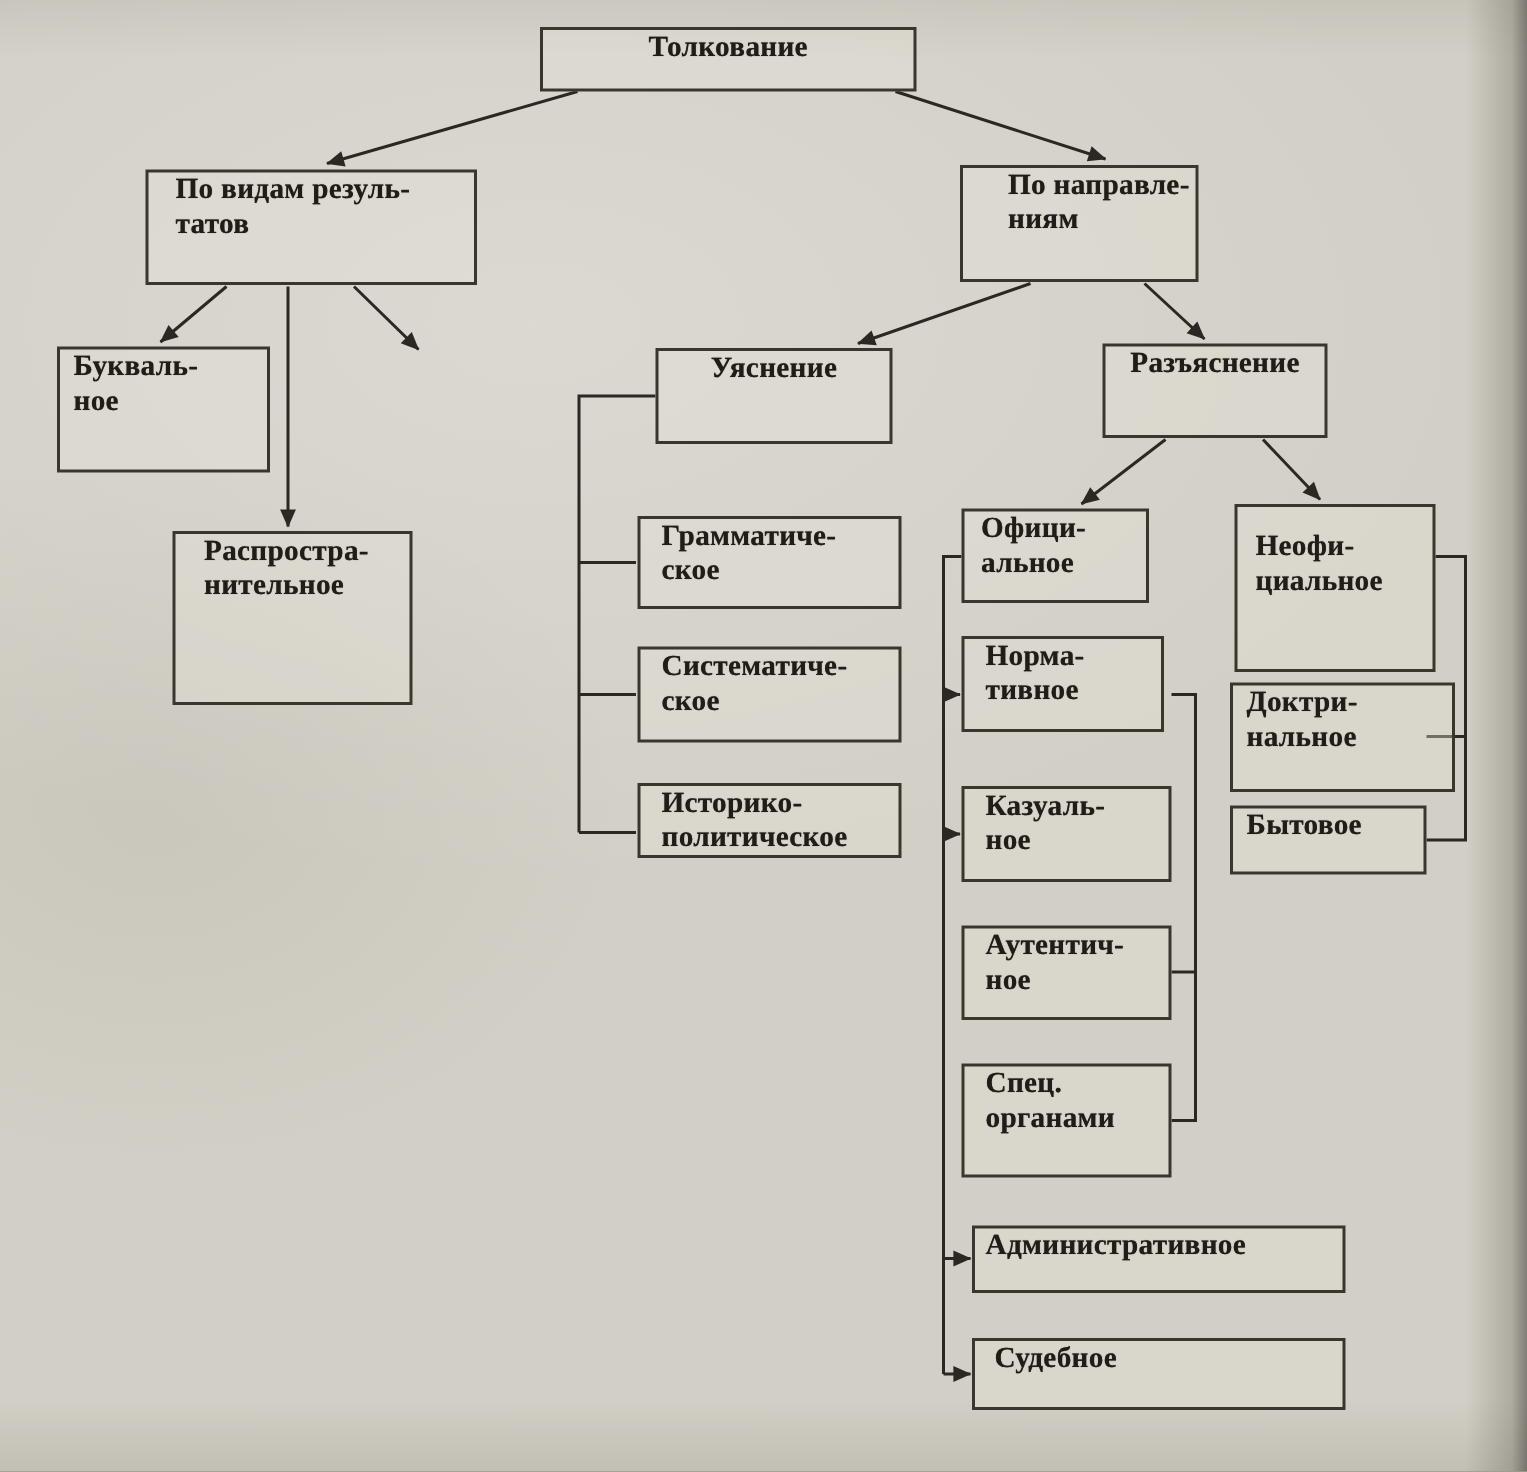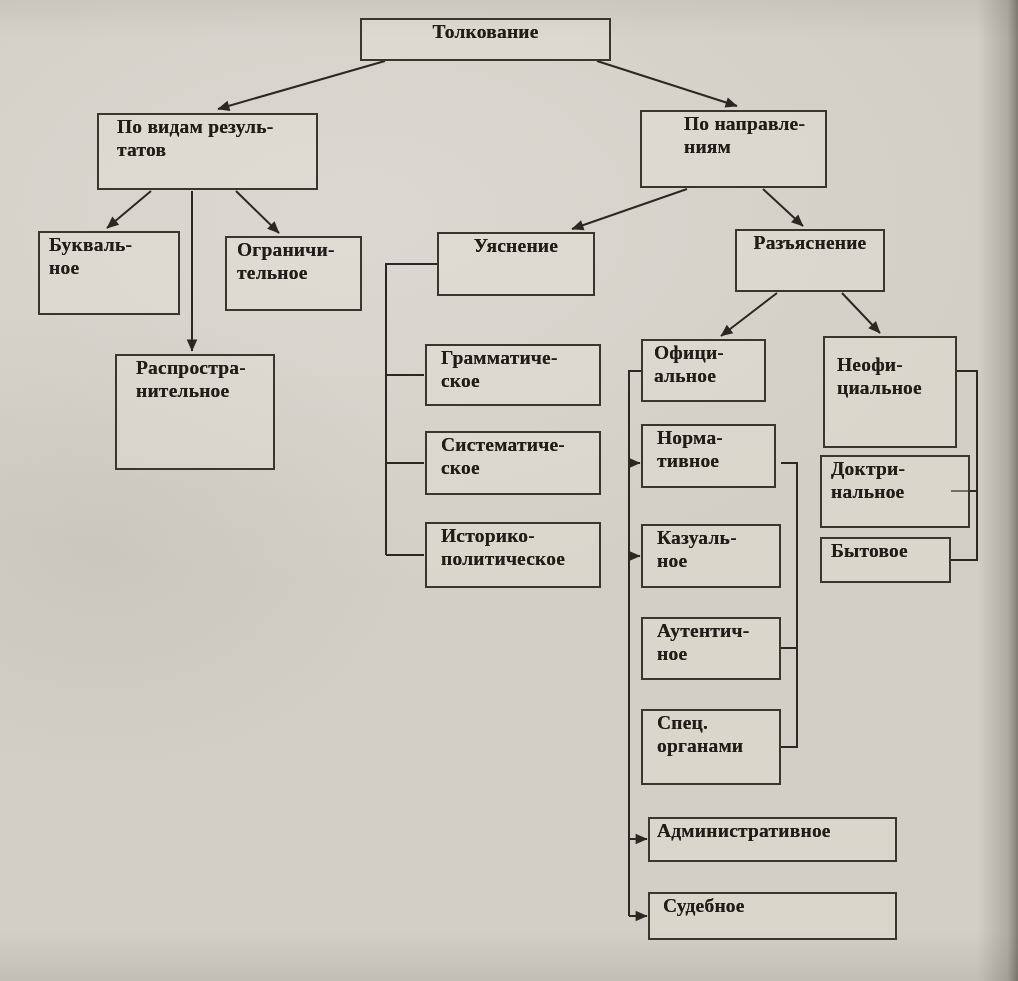--- a/index.html
+++ b/index.html
@@ -81,34 +81,30 @@
 
   <div class="box center" style="left:360px;top:18px;width:251px;height:43px">
     <span class="lbl">Толкование</span>
   </div>
 
   <div class="box" style="left:97px;top:113px;width:221px;height:77px;padding-left:18px">
     <span class="lbl">По видам резуль-
 татов</span>
   </div>
 
-  <div class="box" style="left:640px;top:110px;width:187px;height:78px;padding-left:42px">
+  <div class="box" style="left:640px;top:110px;width:159px;height:78px;padding-left:30px">
     <span class="lbl">По направле-
 ниям</span>
   </div>
 
   <div class="box" style="left:38px;top:231px;width:142px;height:84px;padding-left:9px">
     <span class="lbl">Букваль-
 ное</span>
   </div>
 
-  <div class="box" style="left:225px;top:236px;width:137px;height:75px;padding-left:10px">
-    <span class="lbl">Ограничи-
-тельное</span>
-  </div>
 
   <div class="box" style="left:115px;top:354px;width:160px;height:116px;padding-left:19px">
     <span class="lbl">Распростра-
 нительное</span>
   </div>
 
   <div class="box center" style="left:437px;top:232px;width:158px;height:64px">
     <span class="lbl">Уяснение</span>
   </div>
 
@@ -119,21 +115,21 @@
   <div class="box" style="left:425px;top:344px;width:176px;height:62px;padding-left:14px">
     <span class="lbl">Грамматиче-
 ское</span>
   </div>
 
   <div class="box" style="left:425px;top:431px;width:176px;height:64px;padding-left:14px">
     <span class="lbl">Системати­че-
 ское</span>
   </div>
 
-  <div class="box" style="left:425px;top:522px;width:176px;height:66px;padding-left:14px">
+  <div class="box" style="left:425px;top:522px;width:176px;height:50px;padding-left:14px">
     <span class="lbl">Историко-
 политическое</span>
   </div>
 
   <div class="box" style="left:641px;top:339px;width:125px;height:63px;padding-left:11px">
     <span class="lbl">Офици-
 альное</span>
   </div>
 
   <div class="box top" style="left:823px;top:336px;width:134px;height:112px;padding-left:12px;padding-top:15px">

